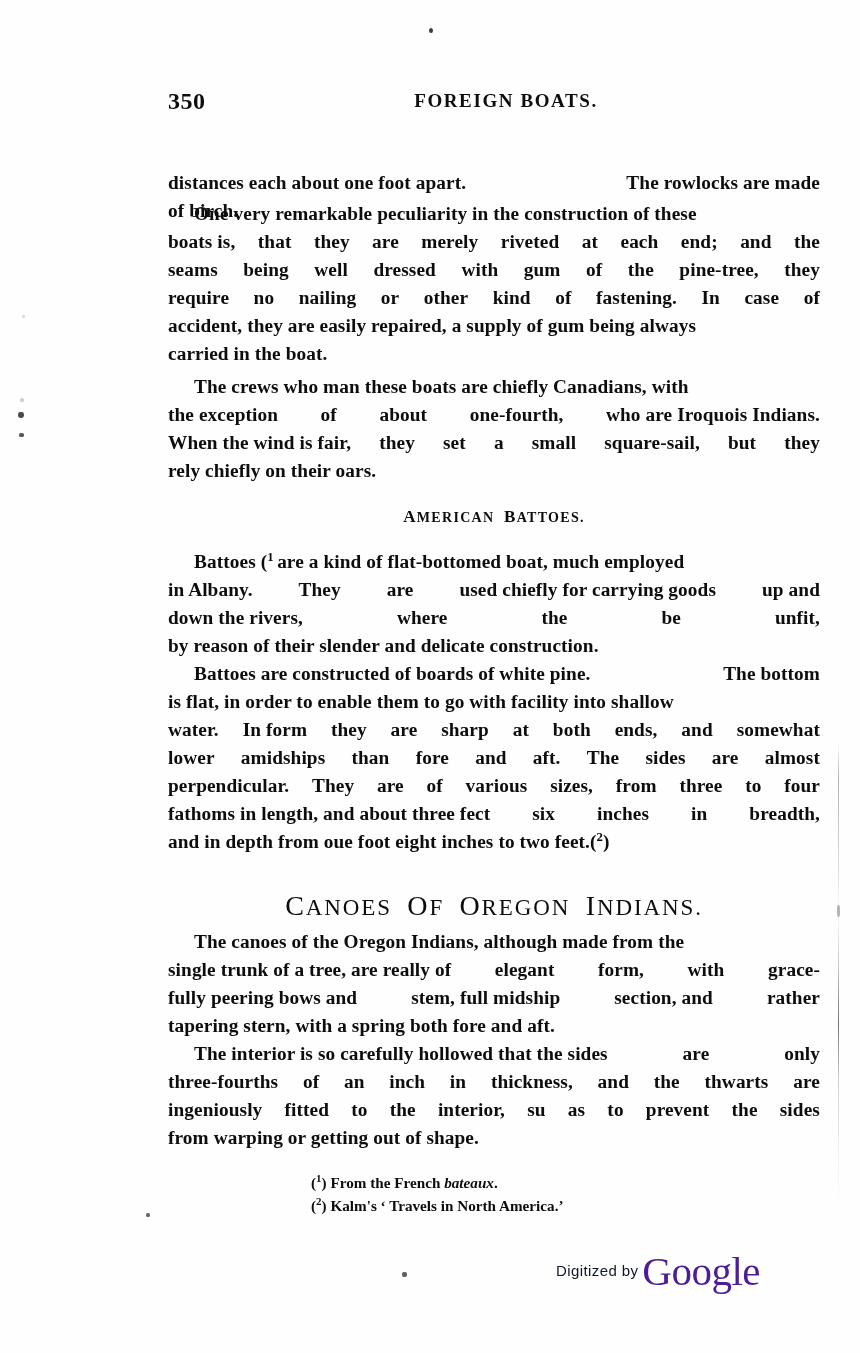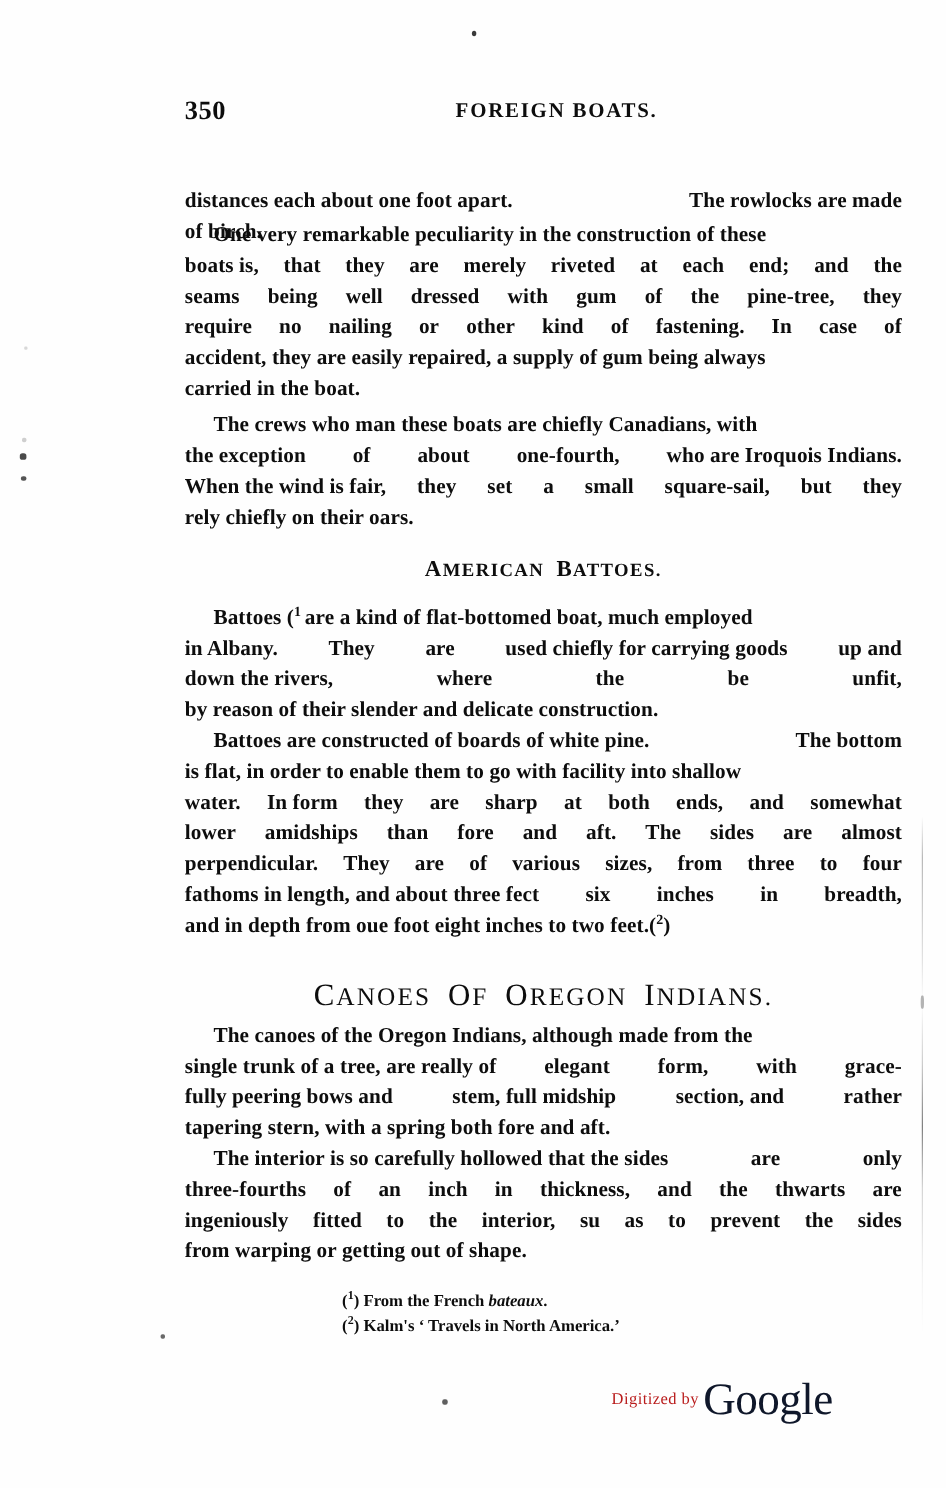--- a/index.html
+++ b/index.html
@@ -83,21 +83,21 @@
 
   
   .sechead {
     position: absolute;
     left: 168px;
     width: 652px;
     text-align: center;
     white-space: nowrap;
   }
   .sechead .cap {
-    font-size: 17px;
+    font-size: 14px;
     letter-spacing: 1.3px;
   }
   .sechead.heavy .cap { font-weight: 700; }
   .sechead.light .cap { font-weight: 400; letter-spacing: 1.9px; font-size: 23px; }
 
   
   .sc-l { font-size: 1.22em; }
 
   
   .footnotes {
@@ -123,31 +123,31 @@
   
   .watermark {
     position: absolute;
     left: 556px;
     top: 1247px;
     white-space: nowrap;
     color: #d2d2d2;
     user-select: none;
   }
   .wm-small {
-    font-family: Liberation Serif, serif;
+    font-family: Liberation Sans, sans-serif;
     font-size: 15px;
     letter-spacing: 0.4px;
     vertical-align: 9px;
-    color: #b91c1c;
+    color: #0f172a;
   }
   .wm-big {
     font-family: "Liberation Serif", serif;
     font-size: 41px;
     letter-spacing: -0.5px;
-    color: #0f172a;
+    color: #4c1d95;
   }
 
   
   .speck {
     position: absolute;
     background: #2a2a2a;
     border-radius: 40%;
   }
   .scanline {
     position: absolute;

